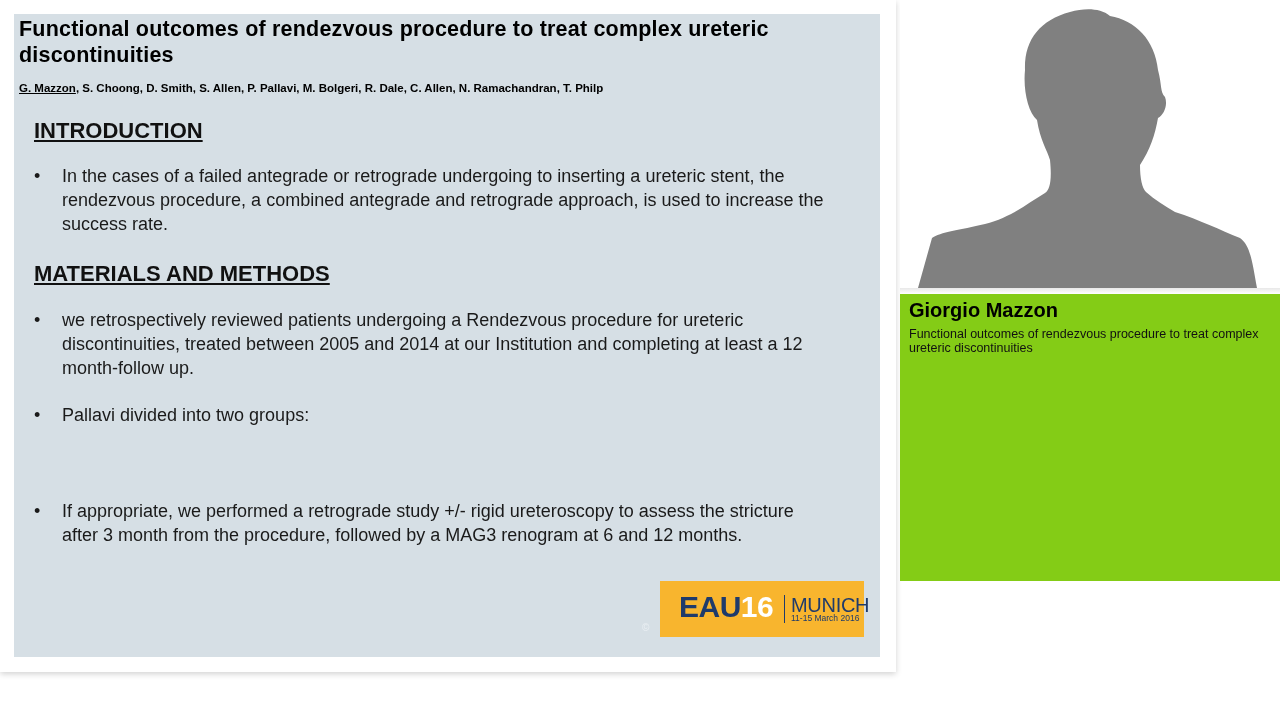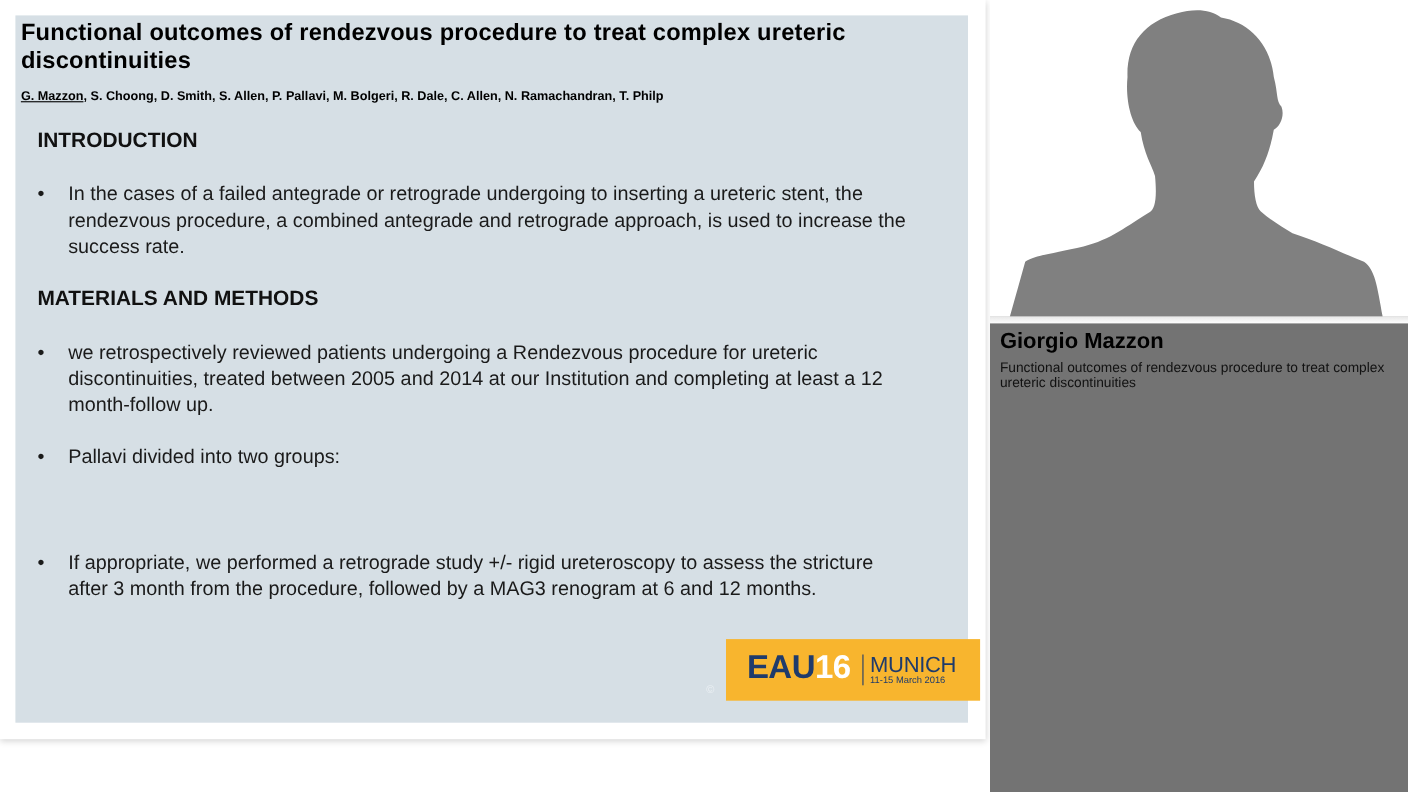--- a/index.html
+++ b/index.html
@@ -49,22 +49,23 @@
     color: #000;
     white-space: nowrap;
   }
   .authors .first {
     text-decoration: underline;
   }
   .section-heading {
     position: absolute;
     left: 20px;
     font-weight: bold;
-    font-size: 19px;
+    font-size: 22px;
     color: #111;
+    text-decoration: underline;
   }
   .bullet {
     position: absolute;
     left: 20px;
     width: 800px;
     font-size: 18px;
     line-height: 24px;
     color: #1a1a1a;
   }
   .bullet .dot {
@@ -78,21 +79,21 @@
     display: block;
   }
   .sub-item {
     display: block;
     margin-left: 90px;
   }
   .eau-logo {
     position: absolute;
     left: 646px;
     top: 567px;
-    width: 231px;
+    width: 204px;
     height: 56px;
     background: #f8b52e;
   }
   .eau-logo .eau {
     position: absolute;
     left: 19px;
     top: 9px;
     font-size: 30px;
     font-weight: bold;
     color: #1f3b6b;
@@ -132,22 +133,22 @@
     height: 12px;
     color: #f0f4f7;
     font-size: 10px;
     opacity: 0.8;
   }
   .speaker-panel {
     position: absolute;
     left: 900px;
     top: 0;
     width: 380px;
-    height: 720px;
-    background: #737373;
+    height: 581px;
+    background: #84cc16;
   }
   .speaker-photo {
     position: absolute;
     left: 0;
     top: 0;
     width: 380px;
     height: 288px;
     background: #ffffff;
     overflow: hidden;
   }

